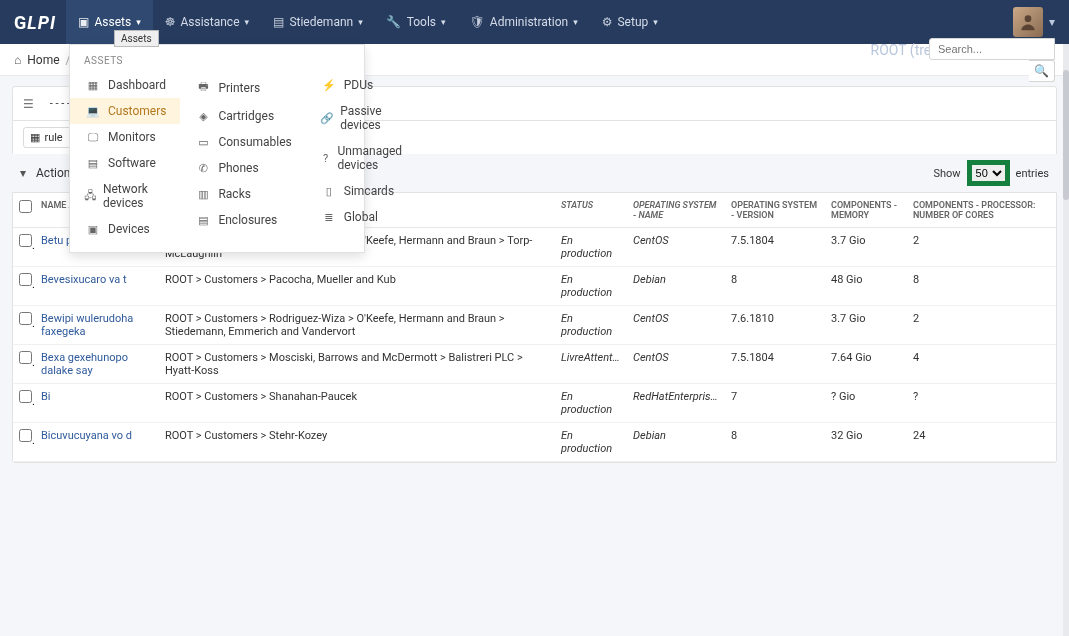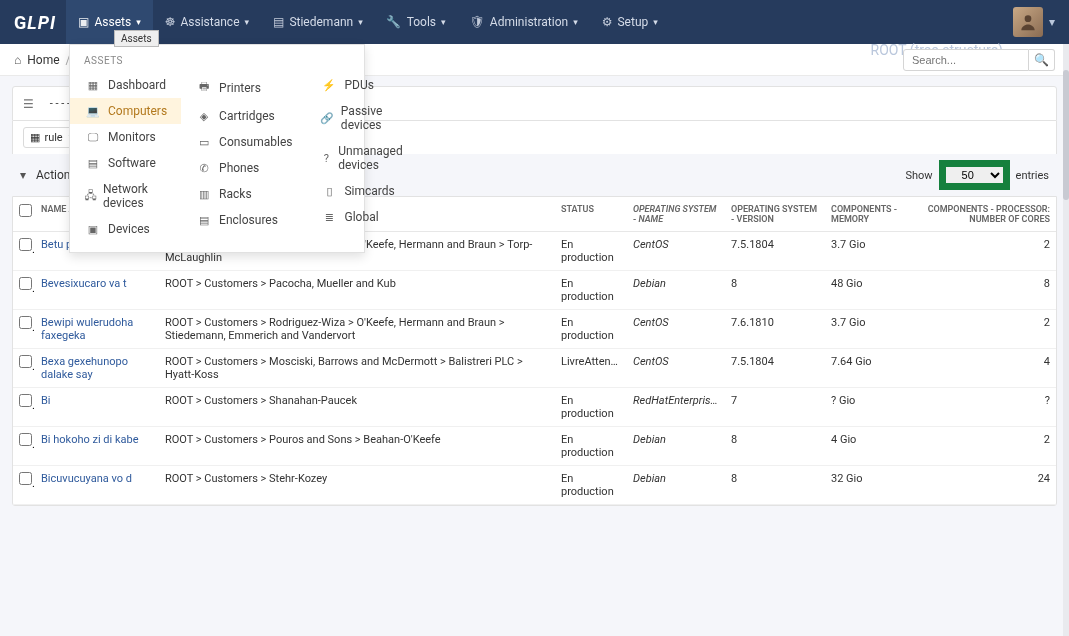--- a/index.html
+++ b/index.html
@@ -24,53 +24,53 @@
   .dropdown-head { font-size:10px; color:#888; padding:4px 14px 6px; letter-spacing:.5px;}
   .dropdown-cols { display:flex; }
   .dropdown-col { flex:1; }
   .dropdown-item { display:flex; align-items:center; padding:6px 14px; cursor:pointer; font-size:12px; color:#444;}
   .dropdown-item .icon { width:18px; margin-right:6px; text-align:center; font-size:11px; color:#666;}
   .dropdown-item.sel { background:#fff4de; color:#b3791e;}
   
   .crumbbar { display:flex; align-items:center; height:32px; padding:0 14px; background:#fff; border-bottom:1px solid #eaeaea;}
   .crumbbar .icon { margin-right:6px; color:#555;}
   .crumbbar .sep { margin:0 6px; color:#aaa;}
-  .search-right { margin-left:auto; display:flex; align-items:flex-end;}
+  .search-right { margin-left:auto; display:flex; align-items:flex-end;flex-direction:column;}
   .search-input { width:126px; height:22px; border:1px solid #d5d5d5; border-radius:3px 0 0 3px; padding:0 8px; font-size:11px;}
   .search-btn { width:26px; height:22px; border:1px solid #d5d5d5; border-left:none; border-radius:0 3px 3px 0; background:#fff; display:flex; align-items:center; justify-content:center;}
   
   .content { padding:10px 12px;}
   .filter-row { display:flex; align-items:center; background:#fff; border:1px solid #e2e2e2; border-radius:3px 3px 0 0; padding:8px 10px;}
   .filter-row .hamburger { margin-right:10px; color:#777;}
   .filter-select { background:#fff; padding:2px 6px; font-size:11px; display:flex; align-items:center;}
   .rule-row { display:flex; align-items:center; padding:6px 10px; background:#fff; border-left:1px solid #e2e2e2;border-right:1px solid #e2e2e2;}
   .rule-chip { border:1px solid #dadada; border-radius:3px; padding:3px 6px; font-size:11px; display:flex; align-items:center;}
   .action-row { display:flex; align-items:center; padding:6px 8px; }
   .action-row .filter-icon{ margin-right:10px; color:#555;}
   .action-row .txt { margin-right:12px;}
   .action-row .tool { margin:0 4px; color:#666;}
   .toggle { width:22px; height:12px; border-radius:6px; background:#f0a818; position:relative; display:inline-block; margin:0 4px;}
   .toggle::after{content:"";position:absolute;right:1px;top:1px;width:10px;height:10px;border-radius:50%;background:#fff;}
   .pager-right { margin-left:auto; display:flex; align-items:center; font-size:11px;}
-  .pager-right select { border:7px solid #15803d; font-size:11px; padding:1px 12px; margin:0 6px;}
+  .pager-right select { border:5px solid #15803d; font-size:11px; padding:1px 0; margin:0 6px;}
   
   .tablewrap { background:#fff; border:1px solid #e2e2e2; border-radius:0 0 3px 3px;}
   table { width:100%; border-collapse:collapse; table-layout:fixed;}
   thead th { font-size:9px; font-weight:600; color:#666; text-transform:uppercase; padding:7px 6px; text-align:left; border-bottom:1px solid #e7e7e7; background:#fff; vertical-align:top;}
   thead th.sorted::after{content:" \25B4"; font-size:9px;}
   tbody td { font-size:11px; padding:6px 6px; border-bottom:1px solid #f0f0f0; vertical-align:top; overflow:hidden; text-overflow:ellipsis;}
   tbody td.link { color:#2f5a9c; cursor:pointer;}
   .chkcol { width:22px;}
   .namecol { width:124px;}
   .entitycol{ width:396px;}
-  .statuscol{ width:72px;}
+  .statuscol{ width:72px;font-style:italic;}
   .oscol{width:98px;font-style:italic;}
   .osvcol{width:100px;}
   .memcol{width:82px;}
-  .corecol{width:auto;text-align:right;}
+  .corecol{width:auto;}
   .rightscroll { position:absolute; right:0; top:44px; bottom:0; width:6px; background:#e9eaee;}
   .rightscroll::before{content:"";position:absolute;right:0;top:26px;width:6px;height:130px;background:#c8cad2;border-radius:3px;}
 </style>
 </head>
 <body>
 
 <div class="topbar">
   <div class="logo"><span class="g">G</span>LPI</div>
   <div class="menu">
     <div class="menu-item active">
@@ -124,21 +124,21 @@
 <div class="dropdown">
   <div class="dropdown-head">ASSETS</div>
   <div class="dropdown-cols" id="dd-cols">
       <div class="dropdown-col">
         <div class="dropdown-item">
           <span class="icon">▦</span>
           <span>Dashboard</span>
         </div>
         <div class="dropdown-item sel">
           <span class="icon">💻</span>
-          <span>Computers</span>
+          <span>Customers</span>
         </div>
         <div class="dropdown-item">
           <span class="icon">🖵</span>
           <span>Monitors</span>
         </div>
         <div class="dropdown-item">
           <span class="icon">▤</span>
           <span>Software</span>
         </div>
         <div class="dropdown-item">
@@ -308,30 +308,20 @@
             <td class="link namecol">Bi</td>
             <td class="entitycol">ROOT &gt; Customers &gt; Shanahan-Paucek</td>
             <td class="statuscol">En production</td>
             <td class="oscol">RedHatEnterpriseServer</td>
             <td class="osvcol">7</td>
             <td class="memcol">? Gio</td>
             <td class="corecol">?</td>
           </tr>
           <tr>
             <td class="chkcol"><input type="checkbox" style=""></td>
-            <td class="link namecol">Bi hokoho zi di kabe</td>
-            <td class="entitycol">ROOT &gt; Customers &gt; Pouros and Sons &gt; Beahan-O'Keefe</td>
-            <td class="statuscol">En production</td>
-            <td class="oscol">Debian</td>
-            <td class="osvcol">8</td>
-            <td class="memcol">4 Gio</td>
-            <td class="corecol">2</td>
-          </tr>
-          <tr>
-            <td class="chkcol"><input type="checkbox" style=""></td>
             <td class="link namecol">Bicuvucuyana vo d</td>
             <td class="entitycol">ROOT &gt; Customers &gt; Stehr-Kozey</td>
             <td class="statuscol">En production</td>
             <td class="oscol">Debian</td>
             <td class="osvcol">8</td>
             <td class="memcol">32 Gio</td>
             <td class="corecol">24</td>
           </tr>
         </tbody>
     </table>

